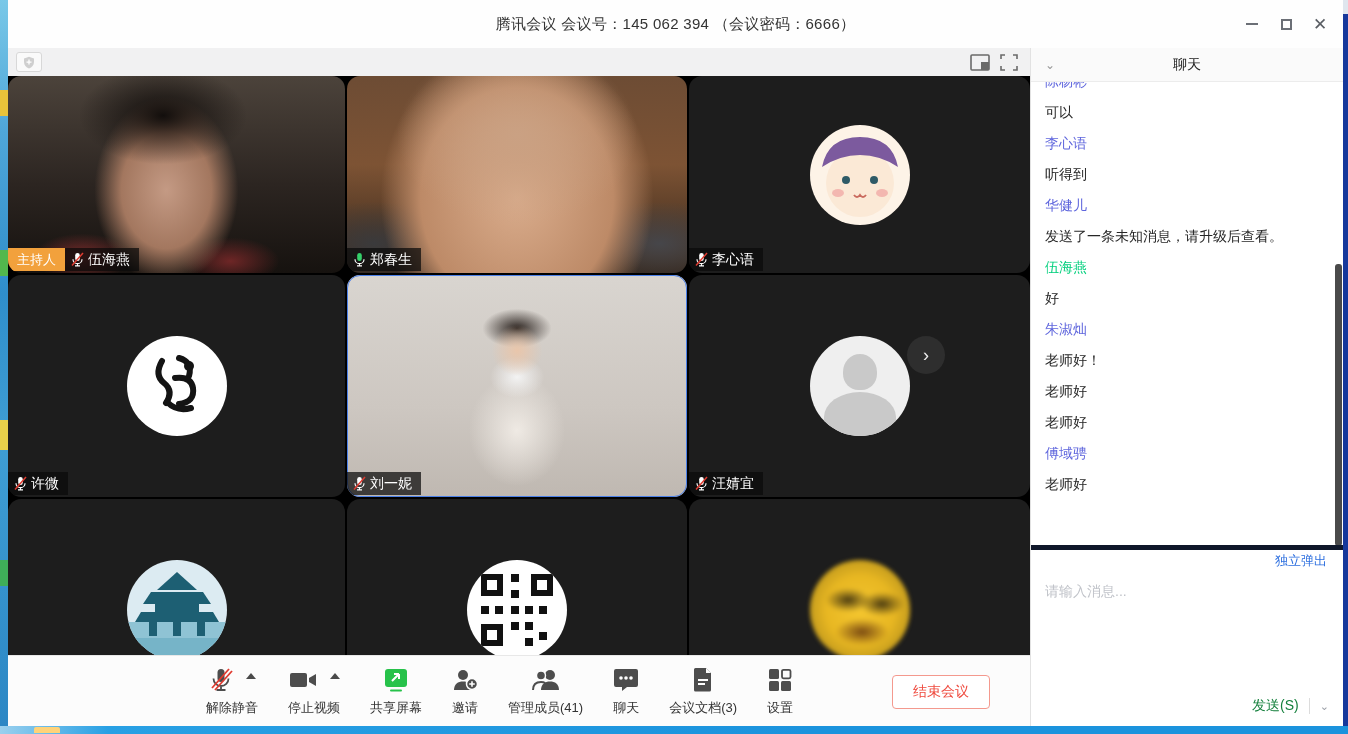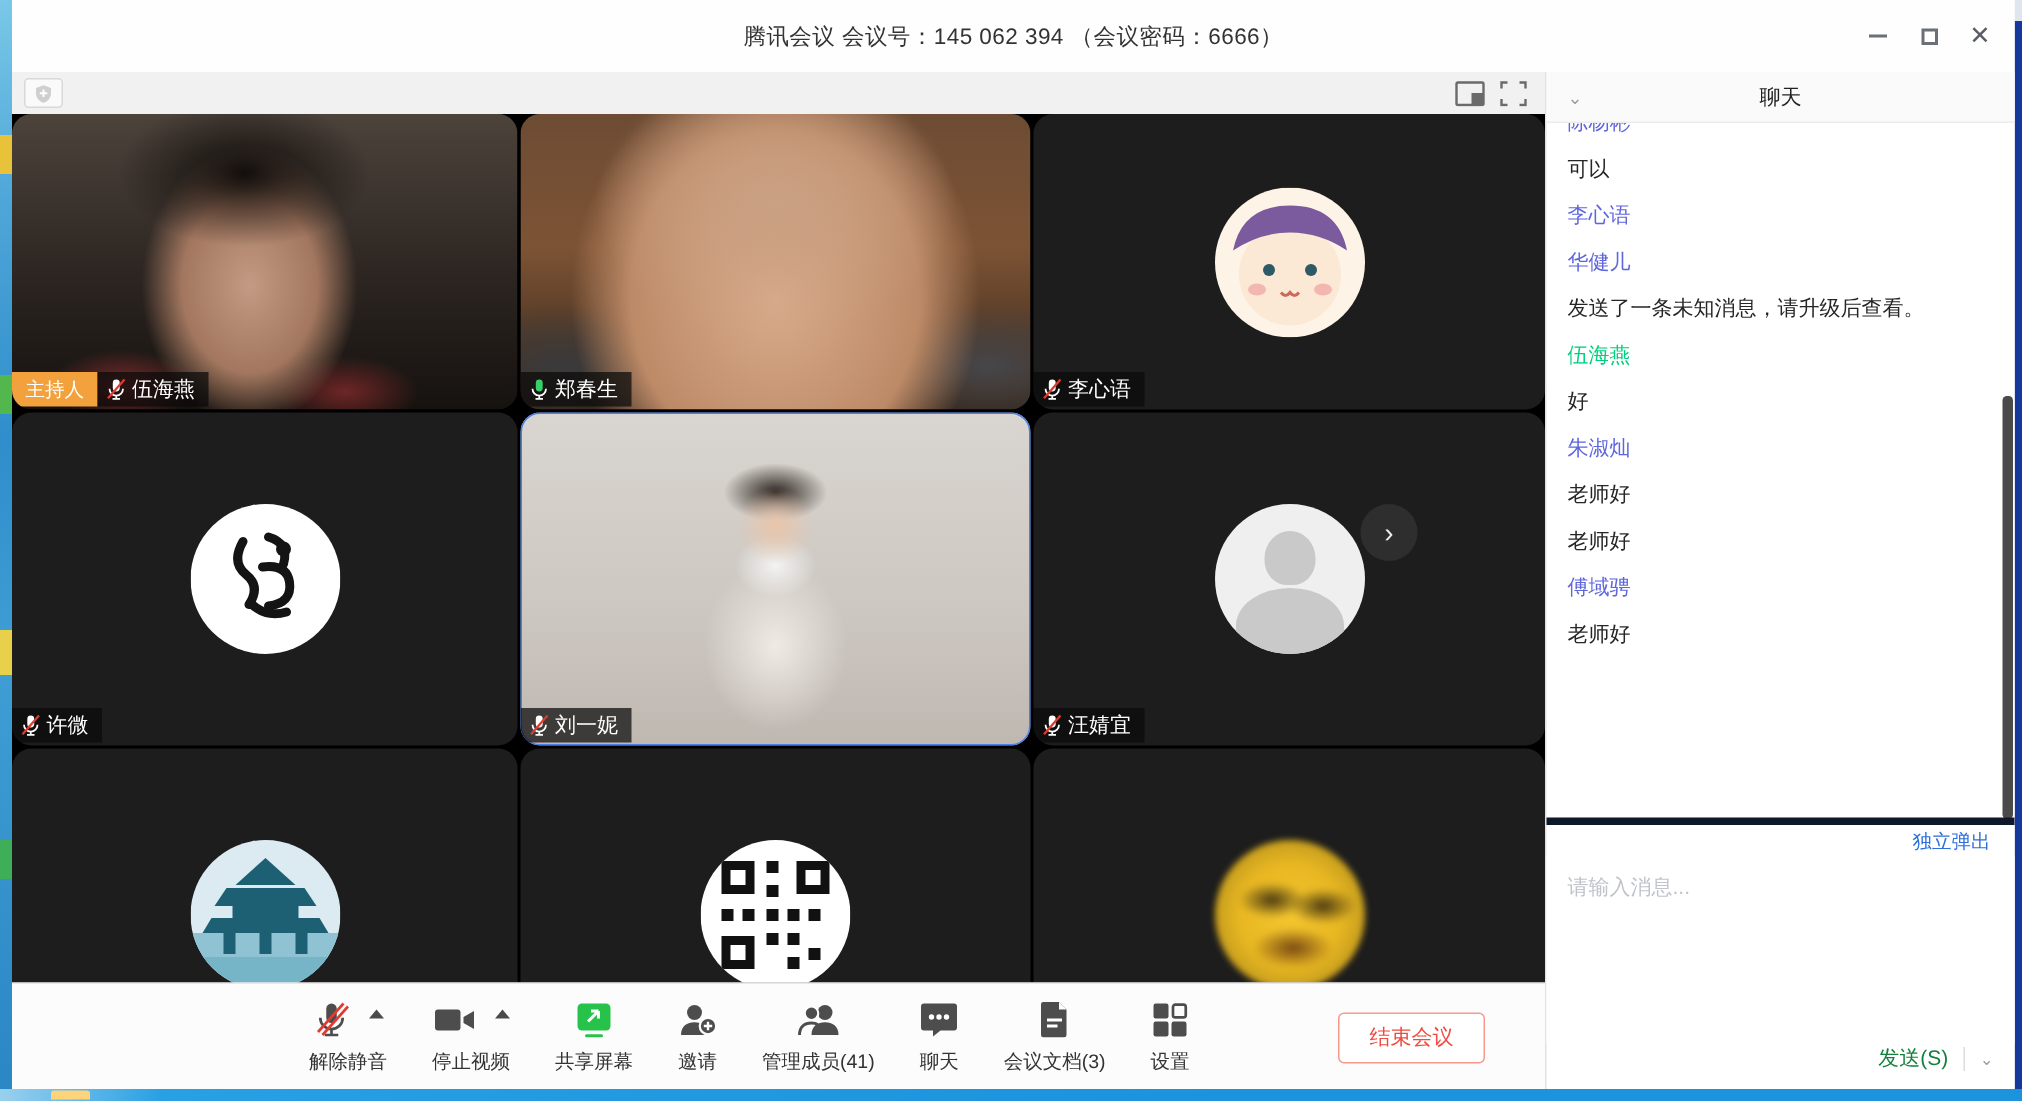--- a/index.html
+++ b/index.html
@@ -444,25 +444,27 @@
   <div class="chat">
     <div class="chat-header">
       <span class="chev">⌄</span>
       <span class="chat-title">聊天</span>
     </div>
 
     <div class="chat-msgs">
       <div class="msg-name clipped">陈杨彬</div>
       <div class="msg-text">可以</div>
       <div class="msg-name">李心语</div>
+      <div class="msg-text">听得到</div>
       <div class="msg-name">华健儿</div>
       <div class="msg-text">发送了一条未知消息，请升级后查看。</div>
       <div class="msg-name self">伍海燕</div>
       <div class="msg-text">好</div>
       <div class="msg-name">朱淑灿</div>
+      <div class="msg-text">老师好！</div>
       <div class="msg-text">老师好</div>
       <div class="msg-text">老师好</div>
       <div class="msg-name">傅域骋</div>
       <div class="msg-text">老师好</div>
     </div>
     <div class="chat-scroll"></div>
 
     <div class="popout-row">
       <span class="popout-link">独立弹出</span>
     </div>

